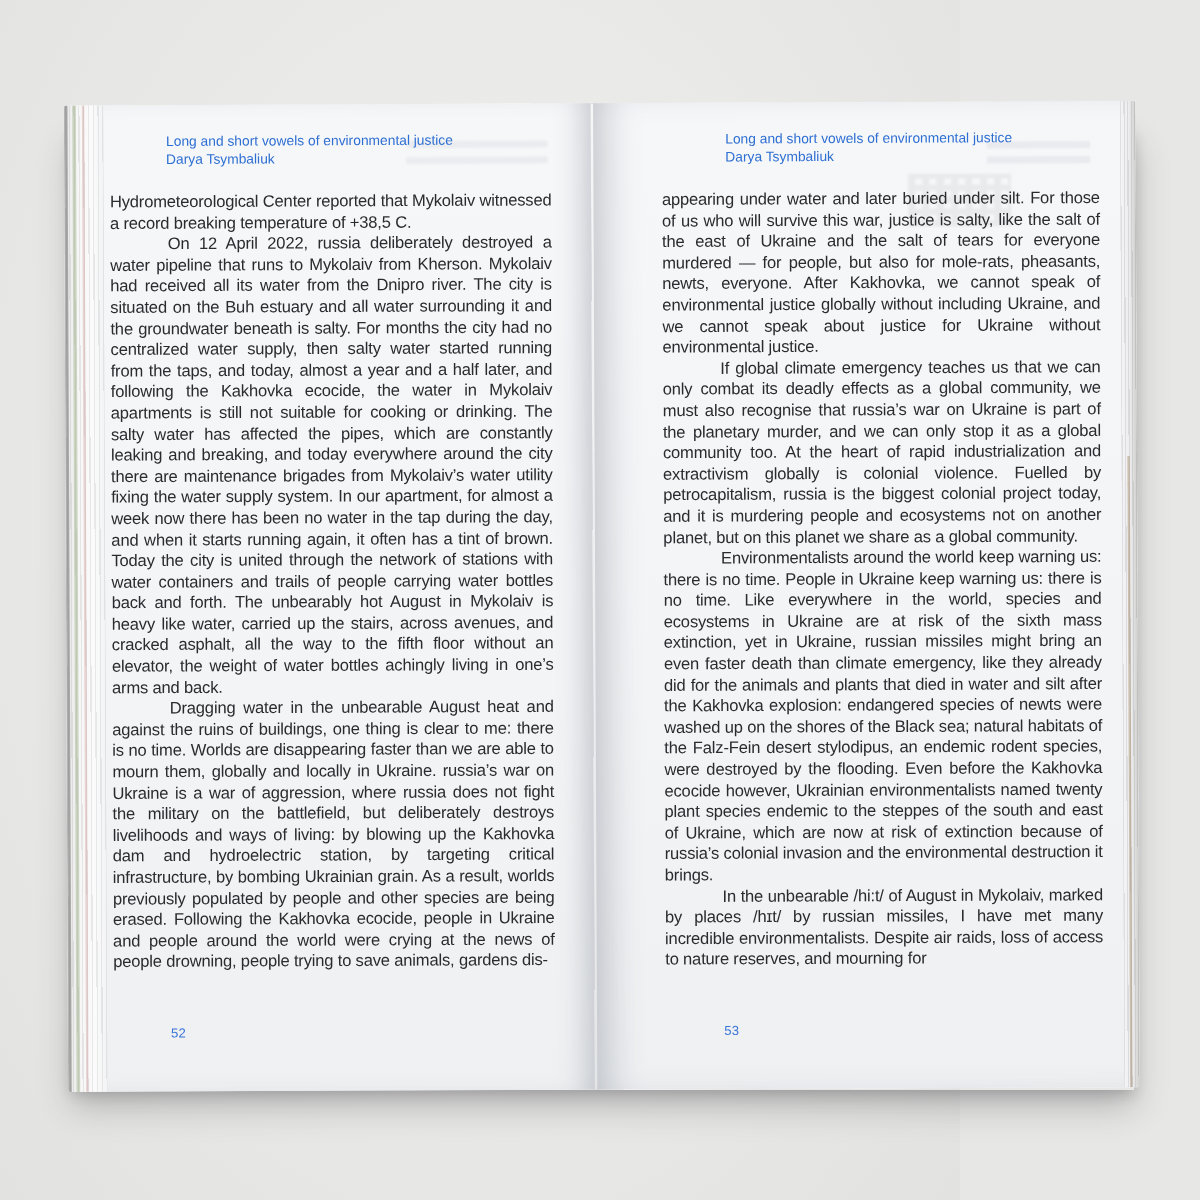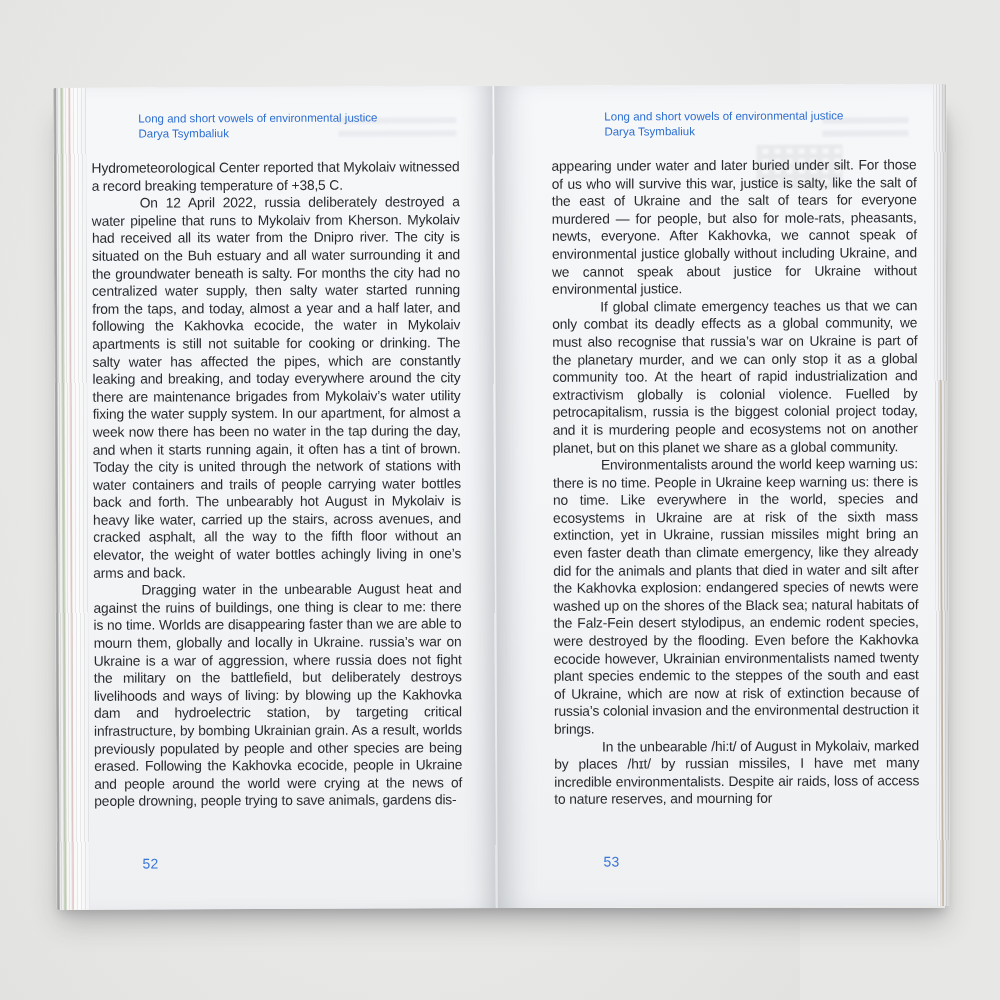--- a/index.html
+++ b/index.html
@@ -83,21 +83,21 @@
     text-align:justify;
     color:#2a2b2f;
   }
   .page-left .body-text{left:5px;width:368px;}
   .page-right .body-text{left:59px;width:365px;}
   .body-text p{margin:0;}
   .body-text p.indent{text-indent:48px;}
   
   .folio{
     position:absolute;top:768px;
-    font-size:14px;color:#3a76d8;
+    font-size:11px;color:#3a76d8;
   }
   .page-left .folio{left:53px;}
   .page-right .folio{left:108px;text-align:center;}
   
   .ghost{position:absolute;pointer-events:none;}
   .ghost-qr{
     left:264px;top:60px;width:86px;height:44px;opacity:.055;
     background:
       repeating-linear-gradient(90deg,#222 0 6px,transparent 6px 12px),
       repeating-linear-gradient(0deg,#222 0 5px,transparent 5px 10px);

